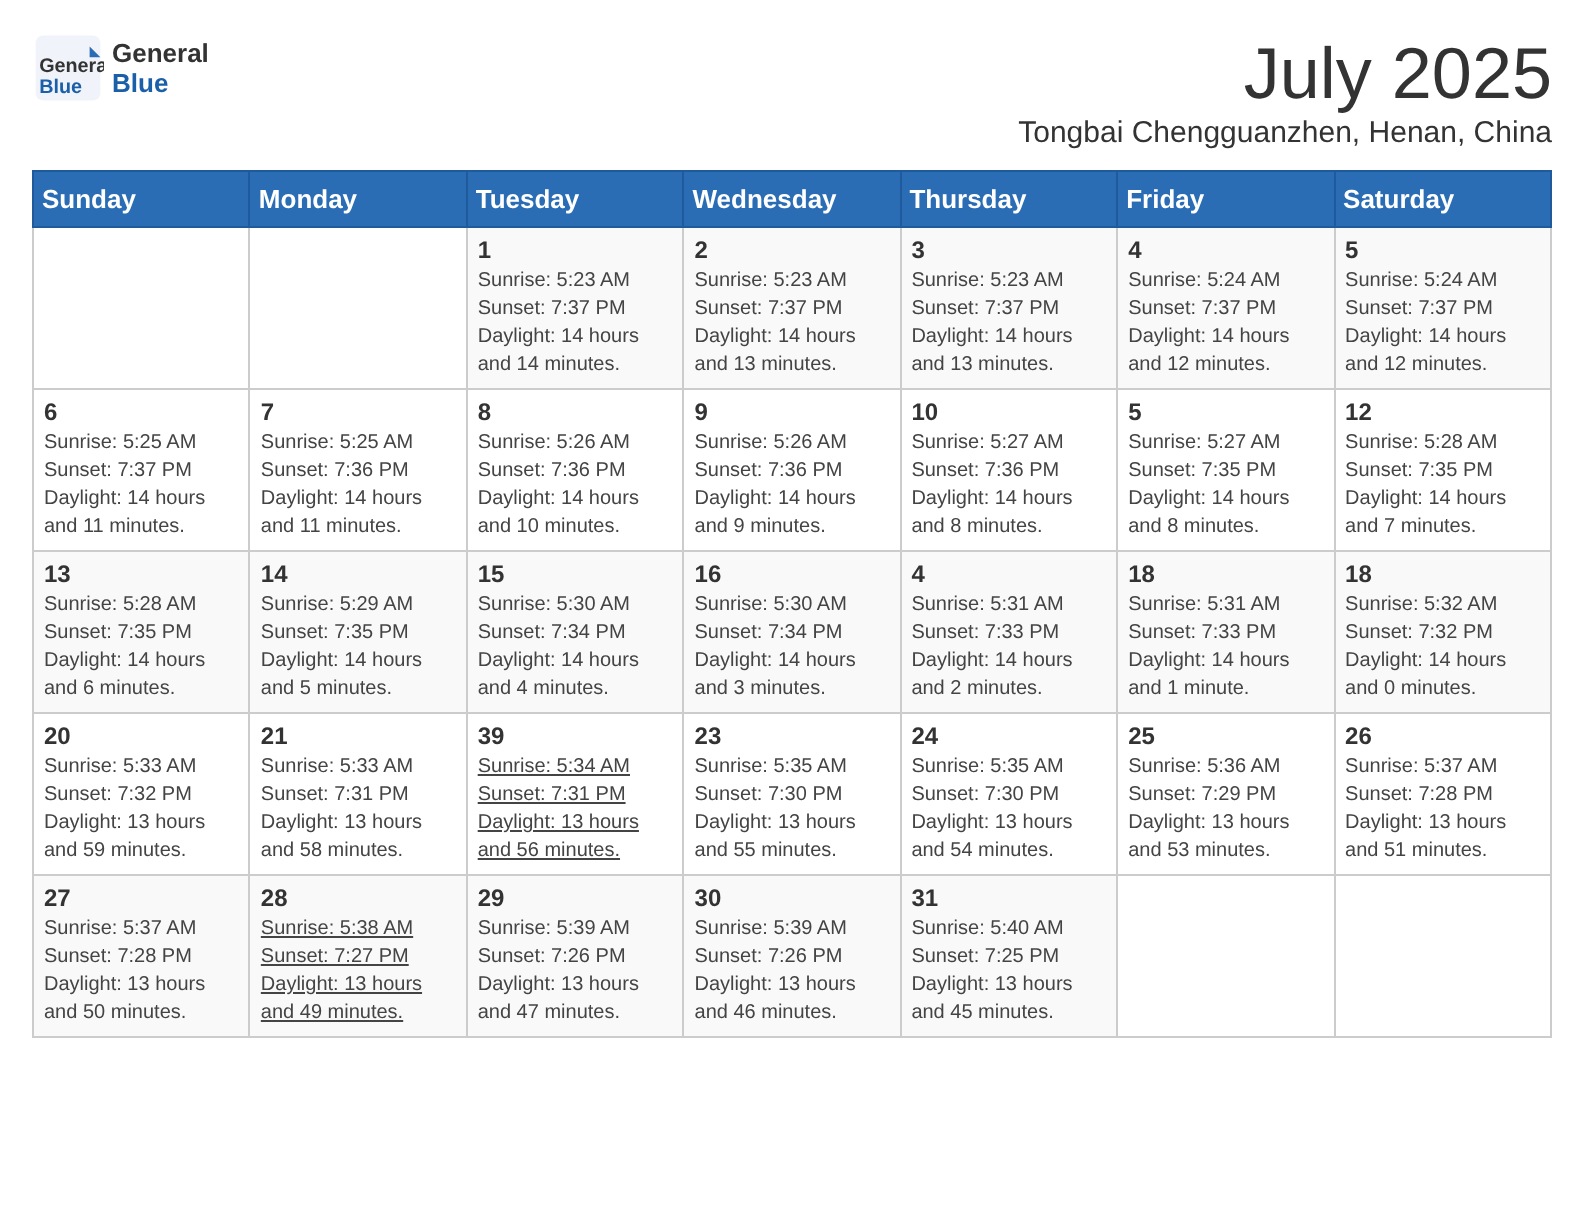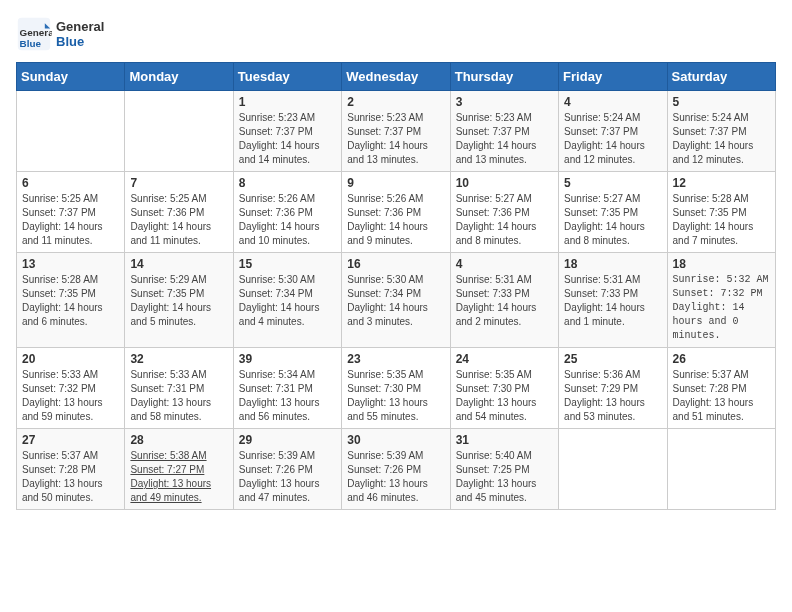--- a/index.html
+++ b/index.html
@@ -92,20 +92,24 @@
       <rect x="2" y="2" width="36" height="36" rx="4" fill="#f0f4fa"></rect>
       <text x="4" y="22" font-size="11" font-weight="bold" fill="#333" font-family="Arial">General</text>
       <text x="4" y="34" font-size="11" font-weight="bold" fill="#1a5fa8" font-family="Arial">Blue</text>
       <polygon points="32,8 38,14 32,14" fill="#2a6db5"></polygon>
     </svg>
     <div>
       <div style="font-size:13px; font-weight:bold; color:#333;">General</div>
       <div style="font-size:13px; font-weight:bold; color:#1a5fa8;">Blue</div>
     </div>
   </div>
+  <div class="title-block">
+    <div class="month-title">July 2025</div>
+    <div class="location-title">Tongbai Chengguanzhen, Henan, China</div>
+  </div>
 </div>
 
 <table class="calendar">
   <thead>
     <tr>
     <th>Sunday</th>
         <th>Monday</th>
         <th>Tuesday</th>
         <th>Wednesday</th>
         <th>Thursday</th>
@@ -224,41 +228,41 @@
 Daylight: 14 hours and 2 minutes.</div>
         </td>
         <td>
           <span class="day-number">18</span>
           <div class="day-info" style="white-space: pre-line;">Sunrise: 5:31 AM
 Sunset: 7:33 PM
 Daylight: 14 hours and 1 minute.</div>
         </td>
         <td>
           <span class="day-number">18</span>
-          <div class="day-info" style="white-space: pre-line; font-family: Liberation Mono, monospace;">Sunrise: 5:32 AM
+          <div class="day-info" style="white-space: pre-line;">Sunrise: 5:32 AM
 Sunset: 7:32 PM
 Daylight: 14 hours and 0 minutes.</div>
         </td>
       </tr>
       <tr>
         <td>
           <span class="day-number">20</span>
           <div class="day-info" style="white-space: pre-line;">Sunrise: 5:33 AM
 Sunset: 7:32 PM
 Daylight: 13 hours and 59 minutes.</div>
         </td>
         <td>
-          <span class="day-number">32</span>
+          <span class="day-number">21</span>
           <div class="day-info" style="white-space: pre-line;">Sunrise: 5:33 AM
 Sunset: 7:31 PM
 Daylight: 13 hours and 58 minutes.</div>
         </td>
         <td>
           <span class="day-number">39</span>
-          <div class="day-info" style="white-space: pre-line;">Sunrise: 5:34 AM
+          <div class="day-info" style="white-space: pre-line; text-decoration: underline;">Sunrise: 5:34 AM
 Sunset: 7:31 PM
 Daylight: 13 hours and 56 minutes.</div>
         </td>
         <td>
           <span class="day-number">23</span>
           <div class="day-info" style="white-space: pre-line;">Sunrise: 5:35 AM
 Sunset: 7:30 PM
 Daylight: 13 hours and 55 minutes.</div>
         </td>
         <td>

